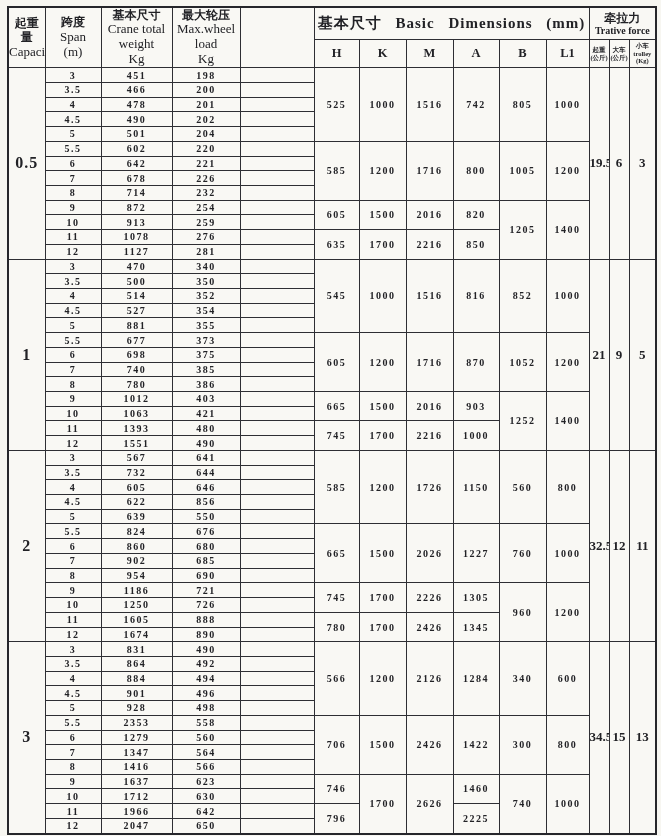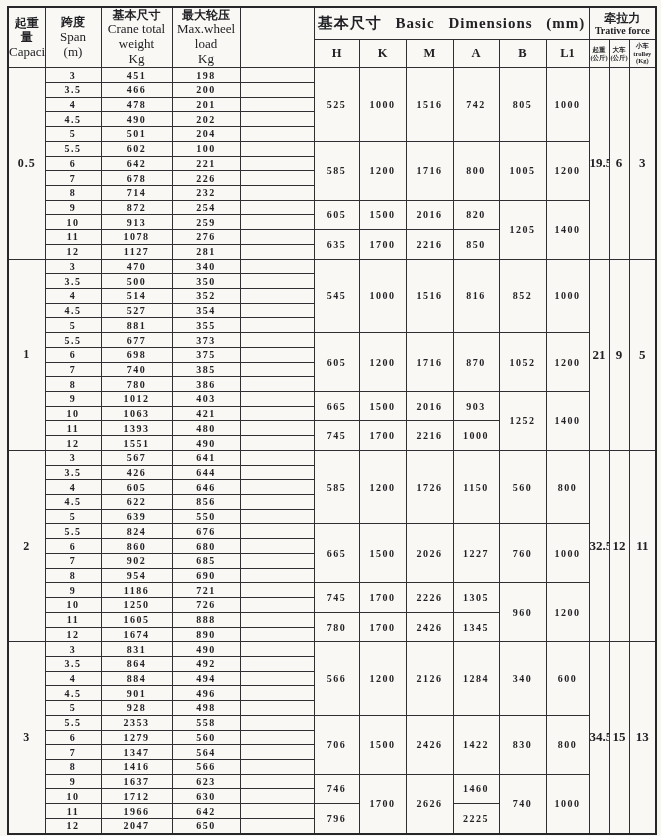--- a/index.html
+++ b/index.html
@@ -30,21 +30,21 @@
   .en { display:block; font-size:13px; font-weight:normal; line-height:1.15; }
   .en-tiny { display:block; font-size:10px; font-weight:bold; line-height:1.1; }
   .dims-title { font-size:15px; font-weight:bold; word-spacing:9px; letter-spacing:1px; }
   .h2 th { font-size:12.5px; font-weight:bold; font-family:"Liberation Serif", serif; }
   .h2 th.sub-tiny { font-size:6.5px; line-height:1.15; white-space:pre-line; letter-spacing:0; }
   tbody td {
     font-size:10px; font-weight:bold;
     letter-spacing:1.5px;
     font-family:"Liberation Serif", serif;
   }
-  tbody td.cap { font-size:12px; letter-spacing:1px; }
+  tbody td.cap { font-size:16px; letter-spacing:1px; }
   tbody td.trac { font-size:13px; letter-spacing:0; }
   tbody td.spare { background:#f9f8f4; }
 </style>
 </head>
 <body>
 
 <div class="sheet">
   <table class="spec">
     <colgroup>
       <col style="width:37px">
@@ -145,21 +145,21 @@
         </tr>
         <tr>
           <td>5</td>
           <td>501</td>
           <td>204</td>
           <td class="spare"></td>
         </tr>
         <tr>
           <td>5.5</td>
           <td>602</td>
-          <td>100</td>
+          <td>220</td>
           <td class="spare"></td>
           <td rowspan="4">585</td>
           <td rowspan="4">1200</td>
           <td rowspan="4">1716</td>
           <td rowspan="4">800</td>
           <td rowspan="4">1005</td>
           <td rowspan="4">1200</td>
         </tr>
         <tr>
           <td>6</td>
@@ -328,21 +328,21 @@
           <td rowspan="5">1726</td>
           <td rowspan="5">1150</td>
           <td rowspan="5">560</td>
           <td rowspan="5">800</td>
           <td rowspan="13" class="trac">32.5</td>
           <td rowspan="13" class="trac">12</td>
           <td rowspan="13" class="trac">11</td>
         </tr>
         <tr>
           <td>3.5</td>
-          <td>426</td>
+          <td>732</td>
           <td>644</td>
           <td class="spare"></td>
         </tr>
         <tr>
           <td>4</td>
           <td>605</td>
           <td>646</td>
           <td class="spare"></td>
         </tr>
         <tr>
@@ -463,21 +463,21 @@
         </tr>
         <tr>
           <td>5.5</td>
           <td>2353</td>
           <td>558</td>
           <td class="spare"></td>
           <td rowspan="4">706</td>
           <td rowspan="4">1500</td>
           <td rowspan="4">2426</td>
           <td rowspan="4">1422</td>
-          <td rowspan="4">830</td>
+          <td rowspan="4">300</td>
           <td rowspan="4">800</td>
         </tr>
         <tr>
           <td>6</td>
           <td>1279</td>
           <td>560</td>
           <td class="spare"></td>
         </tr>
         <tr>
           <td>7</td>

